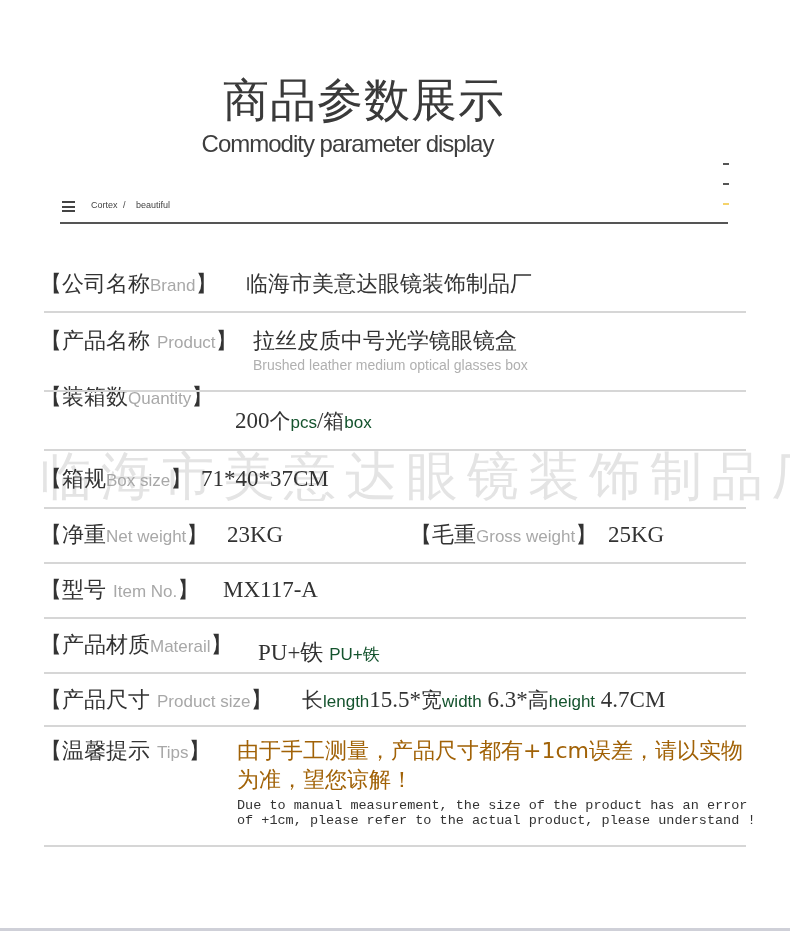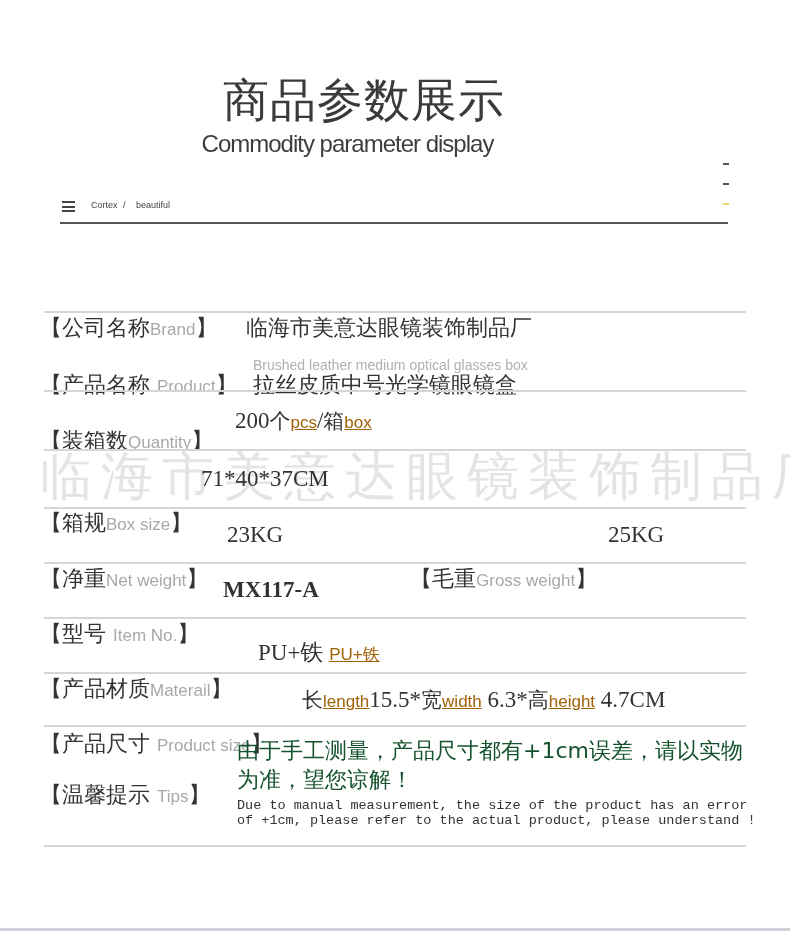--- a/index.html
+++ b/index.html
@@ -102,57 +102,55 @@
       height: 2px;
       background: #d6d6d6;
       z-index: 1;
     }
     .label {
       position: absolute;
       font-size: 22px;
       color: #333;
       white-space: nowrap;
       line-height: 30px;
-      margin-top: 44px;
     }
     .label .en {
       font-family: "Liberation Sans", sans-serif;
       font-size: 17px;
       color: #a8a8a8;
     }
     .value {
       position: absolute;
       font-family: "Liberation Serif", serif;
       font-size: 23px;
       color: #333;
       white-space: nowrap;
       line-height: 30px;
     }
     .value .cn { font-family: "DejaVu Sans", sans-serif; font-size: 21px; }
     .value .en {
       font-family: "Liberation Sans", sans-serif;
       font-size: 17px;
-      color: #a16207;
-      text-decoration: underline;
+      color: #14532d;
     }
     .sub-en {
       position: absolute;
       font-family: "Liberation Sans", sans-serif;
       font-size: 14px;
       color: #b0b0b0;
       white-space: nowrap;
     }
     .tips-cn {
       position: absolute;
       left: 237px;
       top: 736px;
       width: 520px;
       font-size: 22px;
       line-height: 29px;
-      color: #14532d;
+      color: #a16207;
     }
     .tips-en {
       position: absolute;
       left: 237px;
       top: 798px;
       width: 520px;
       font-family: Liberation Mono, monospace;
       font-size: 13.5px;
       line-height: 15px;
       color: #333;
@@ -222,21 +220,21 @@
 <div class="value" style="left:227px; top:520px;">23KG</div>
 <div class="label" style="left:410px; top:520px;">
   <span>【</span><span>毛重</span><span class="en">Gross weight</span><span>】</span>
 </div>
 <div class="value" style="left:608px; top:520px;">25KG</div>
 <div class="divider" style="top:562px;"></div>
 
 <div class="label" style="left:40px; top:575px;">
   <span>【</span><span>型号</span> <span class="en">Item No.</span><span>】</span>
 </div>
-<div class="value" style="left:223px; top:575px;font-weight:bold;">MX117-A</div>
+<div class="value" style="left:223px; top:575px;">MX117-A</div>
 <div class="divider" style="top:617px;"></div>
 
 <div class="label" style="left:40px; top:630px;">
   <span>【</span><span>产品材质</span><span class="en">Materail</span><span>】</span>
 </div>
 <div class="value" style="left:258px; top:630px;margin-top:8px;">
   <span>PU+铁</span> <span class="en">PU+铁</span>
 </div>
 <div class="divider" style="top:672px;"></div>
 

